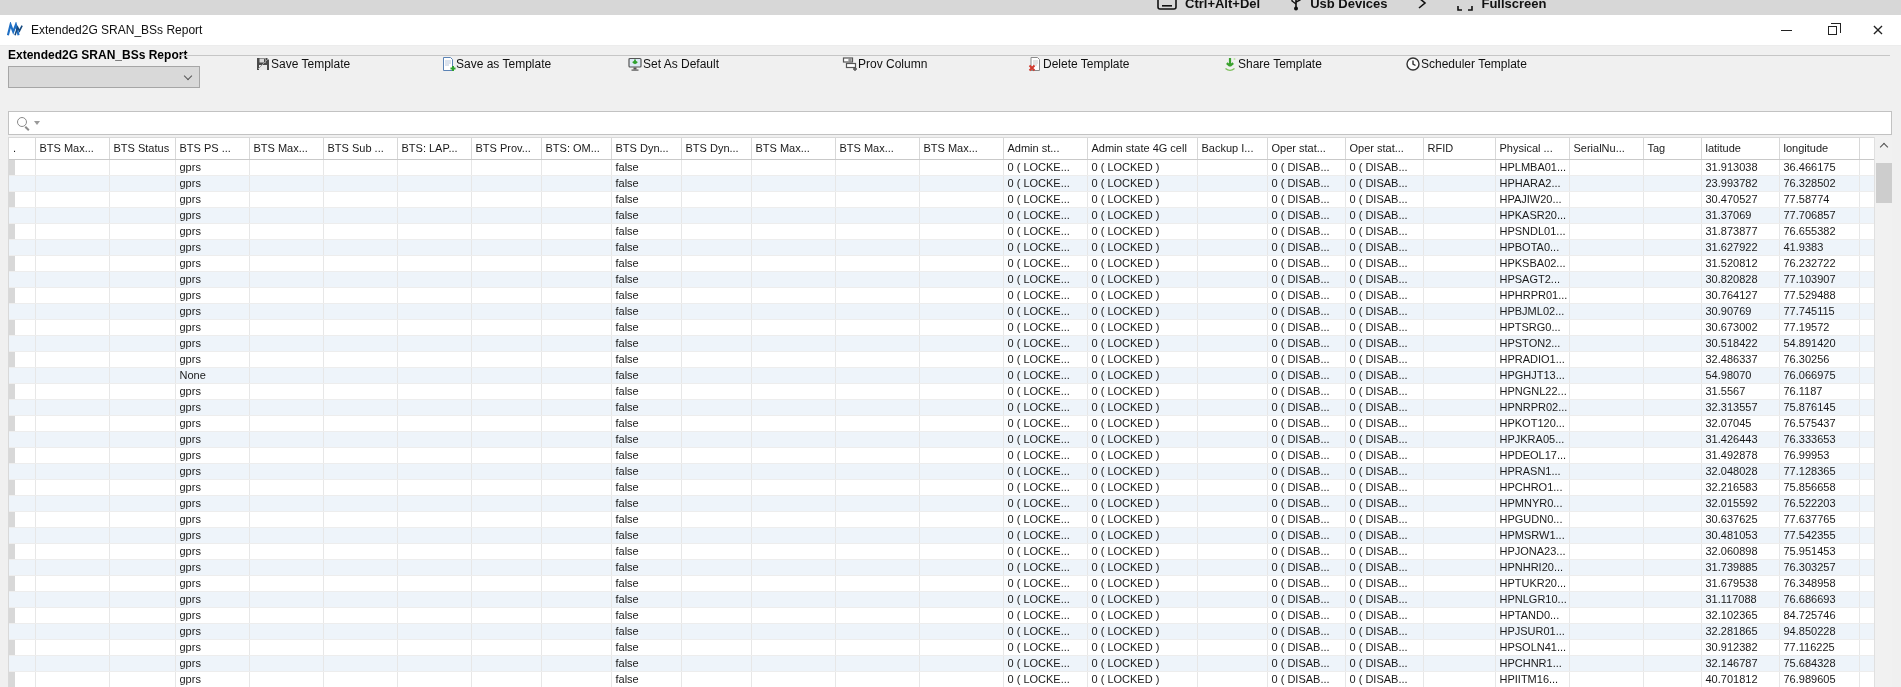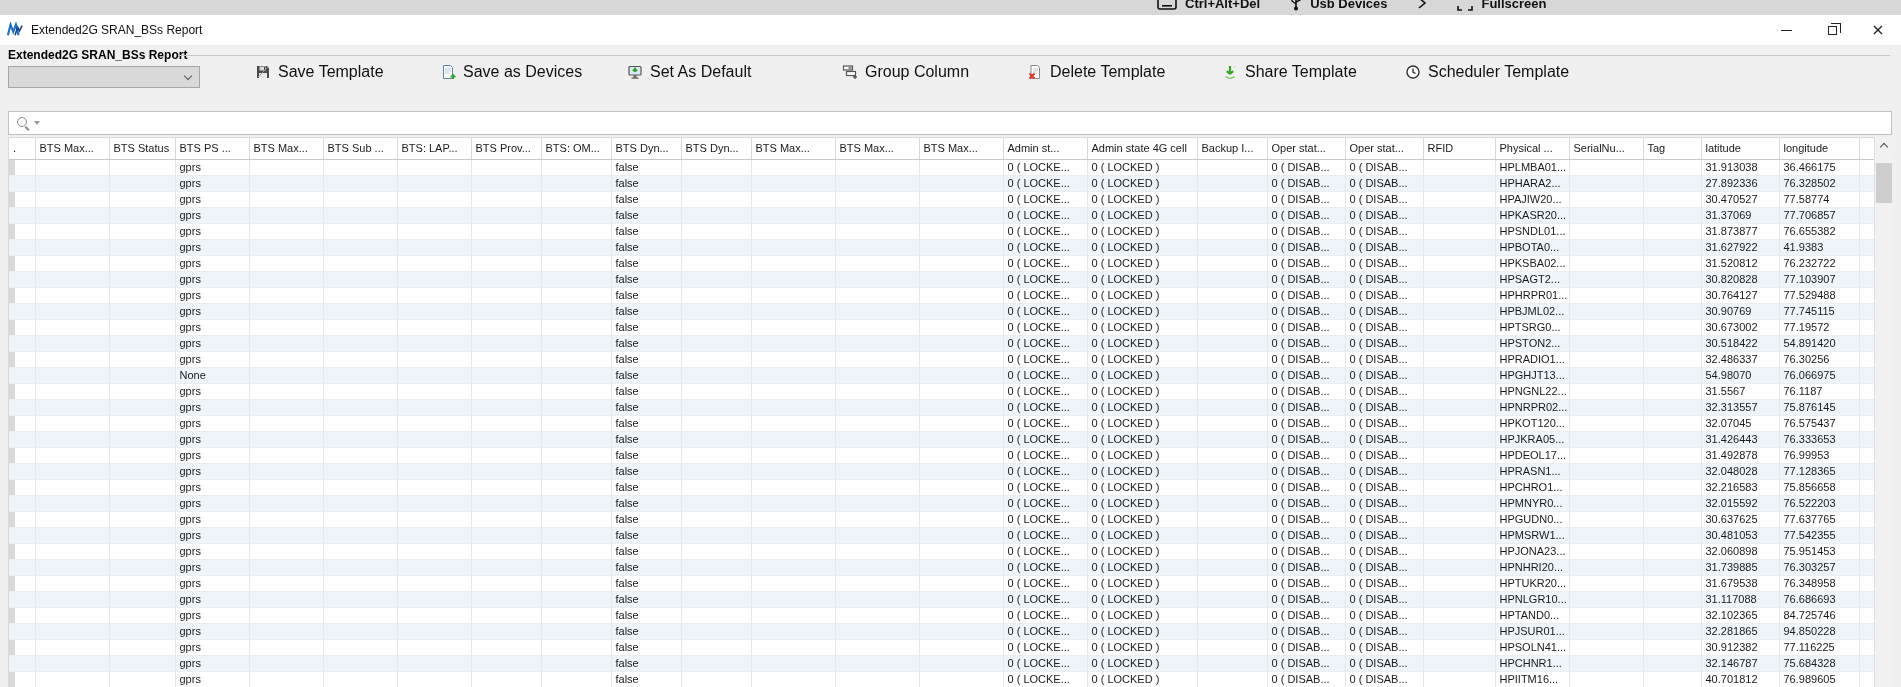--- a/index.html
+++ b/index.html
@@ -35,22 +35,22 @@
   .workarea { position:absolute; left:0; top:46px; width:1901px; height:641px; background:#f0f0f0; }
   .group-label { position:absolute; left:8px; top:2px; font-size:12px; font-weight:bold; color:#000; white-space:nowrap; }
   .group-line { position:absolute; left:178px; top:9px; width:1712px; height:1px; background:#c6c6c6; }
 
   .template-select { position:absolute; left:8px; top:20px; width:192px; height:22px;
                      background:#d9d9d9; border:1px solid #a6a6a6;
                      display:flex; align-items:center; justify-content:flex-end; padding-right:8px; }
   .chev-down { display:inline-block; border:solid #555; border-width:0 1.5px 1.5px 0;
                padding:2.5px; transform:rotate(45deg); margin-top:-3px; }
 
-  .tb-btn { position:absolute; top:15px; height:22px; display:flex; align-items:center; gap:7px;
-            font-size:16px; color:#111; white-space:nowrap; cursor:default; }
+  .tb-btn { position:absolute; top:7px; height:22px; display:flex; align-items:center; gap:0;
+            font-size:12px; color:#111; white-space:nowrap; cursor:default; }
   .tb-btn svg { display:block; }
 
   .searchbox { position:absolute; left:8px; top:65px; width:1884px; height:24px;
                background:#ffffff; border:1px solid #c2c2c2;
                display:flex; align-items:center; padding-left:7px; }
   .mag { position:relative; width:14px; height:14px; }
   .mag:before { content:""; position:absolute; left:1px; top:1px; width:8px; height:8px;
                 border:1.5px solid #8a8a8a; border-radius:50%; }
   .mag:after { content:""; position:absolute; left:10px; top:10px; width:5px; height:1.5px;
                background:#8a8a8a; transform:rotate(45deg); transform-origin:0 0; }
@@ -171,21 +171,21 @@
     </div>
 
     <div class="tb-btn" style="left:440px">
       <span>
         <svg width="16" height="16" viewBox="0 0 16 16">
             <path d="M3.5 1.5 h7 l2 2 v11 h-9 Z" fill="#ffffff" stroke="#5b83b5" stroke-width="1"></path>
             <path d="M5 5h6M5 7h6M5 9h4" stroke="#b9c8dd" stroke-width="1"></path>
             <path d="M10.5 12.5 h5 M13 10 v5" stroke="#2ea12e" stroke-width="2"></path>
           </svg>
       </span>
-      <span>Save as Devices</span>
+      <span>Save as Template</span>
     </div>
 
     <div class="tb-btn" style="left:627px">
       <span>
         <svg width="16" height="16" viewBox="0 0 16 16">
             <rect x="2" y="2.5" width="12" height="8.5" rx="1" fill="#dce9f5" stroke="#555" stroke-width="1.2"></rect>
             <rect x="6.5" y="11.5" width="3" height="2" fill="#555"></rect>
             <rect x="4.5" y="13.5" width="7" height="1.2" fill="#555"></rect>
             <path d="M8 3.5 v4 M8 7.5 L5.8 5.6 M8 7.5 L10.2 5.6" stroke="#2ea12e" stroke-width="1.8" fill="none"></path>
           </svg>
@@ -195,21 +195,21 @@
 
     <div class="tb-btn" style="left:842px">
       <span>
         <svg width="16" height="16" viewBox="0 0 16 16">
             <rect x="1.5" y="2" width="9" height="4" fill="#fff" stroke="#555" stroke-width="1.2"></rect>
             <rect x="4.5" y="7.5" width="9" height="4" fill="#fff" stroke="#555" stroke-width="1.2"></rect>
             <path d="M6 4 h4 M8 2.5 v3" stroke="#555" stroke-width="0.8"></path>
             <path d="M11 13 h4 M13 11 v4" stroke="#555" stroke-width="1.4"></path>
           </svg>
       </span>
-      <span>Group Column</span>
+      <span>Prov Column</span>
     </div>
 
     <div class="tb-btn" style="left:1027px">
       <span>
         <svg width="16" height="16" viewBox="0 0 16 16">
             <path d="M4 1.5 h6.5 l2 2 v11 h-8.5 Z" fill="#ffffff" stroke="#8a8a8a" stroke-width="1"></path>
             <path d="M6 5h5M6 7h5M6 9h4" stroke="#c9c9c9" stroke-width="1"></path>
             <path d="M2.5 9.5 L7.5 14.5 M7.5 9.5 L2.5 14.5" stroke="#d23b2f" stroke-width="2"></path>
           </svg>
       </span>
@@ -349,21 +349,21 @@
               <td></td>
               <td>0 ( LOCKE...</td>
               <td>0 ( LOCKED )</td>
               <td></td>
               <td>0 ( DISAB...</td>
               <td>0 ( DISAB...</td>
               <td></td>
               <td>HPHARA2...</td>
               <td></td>
               <td></td>
-              <td>27.892336</td>
+              <td>23.993782</td>
               <td>76.328502</td>
               <td class="filler"></td>
             </tr>
             <tr>
               <td class="col-dot"></td>
               <td></td>
               <td></td>
               <td>gprs</td>
               <td></td>
               <td></td>

